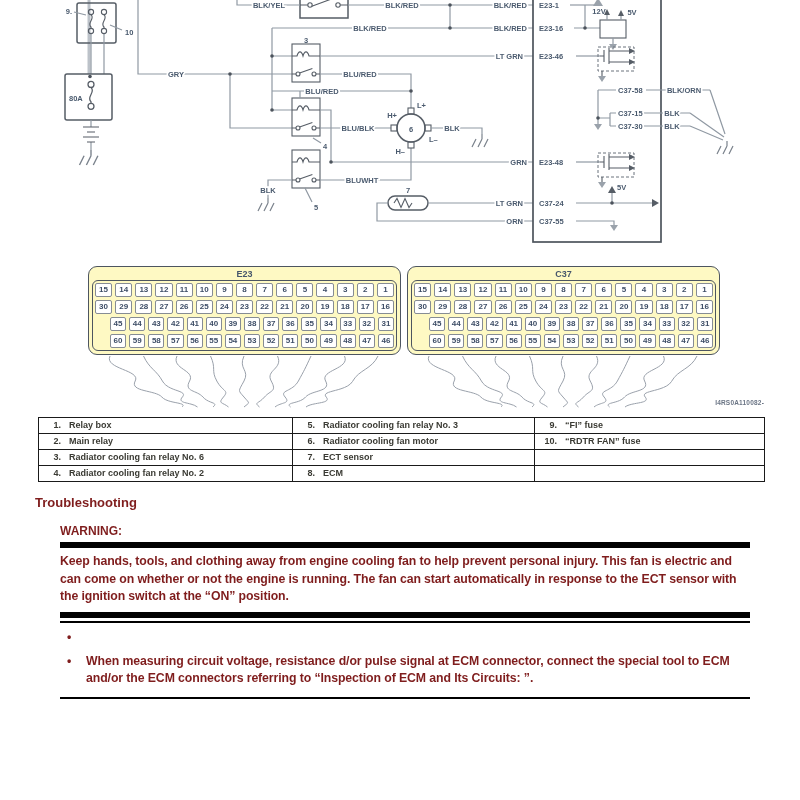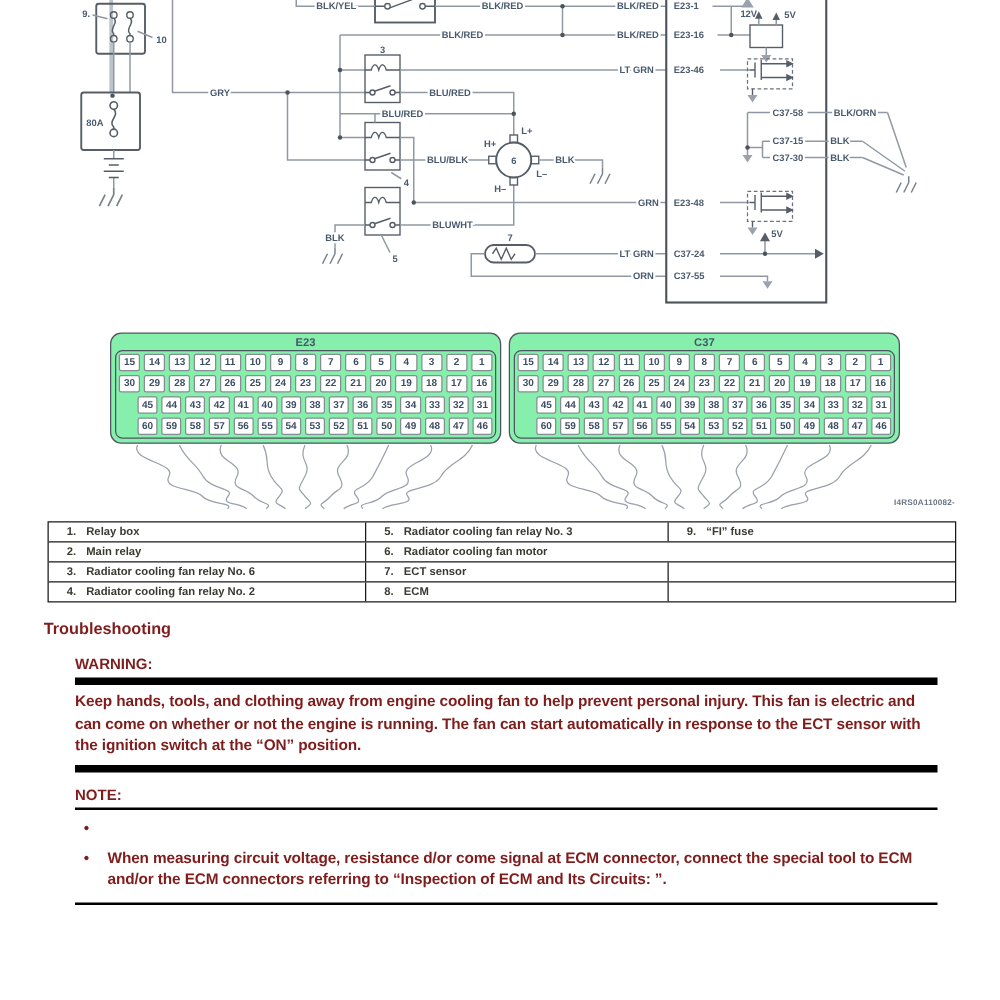--- a/index.html
+++ b/index.html
@@ -18,21 +18,21 @@
   .gfill{fill:#9aa2ab;stroke:none;}
   .afill{fill:#565d66;stroke:none;}
   .dot{fill:#4c535c;stroke:none;}
   .t{font:bold 7.5px "Liberation Sans",sans-serif;fill:#4a5a6e;dominant-baseline:central;}
   .mid{text-anchor:middle;} .end{text-anchor:end;}
   .wl{paint-order:stroke;stroke:#fff;stroke-width:3.5px;}
 
   
   #connectors{position:absolute;top:266px;left:0;width:800px;height:92px;}
   .connector{position:absolute;top:0;width:313px;box-sizing:border-box;
-             border:1.5px solid #4d5560;border-radius:9px;padding:1px 3px 3px;background:#86efac;}
+             border:1.5px solid #4d5560;border-radius:9px;padding:1px 3px 3px;background:#fef9c3;}
   .conn-title{text-align:center;font:bold 9px/12px "Liberation Sans",sans-serif;color:#46566b;}
   .conn-inner{border:1.5px solid #4d5560;border-radius:6px;padding:2px;}
   .bank{display:grid;grid-template-columns:repeat(15,1fr);gap:3px;}
   .bank + .bank{margin-top:3px;padding-left:15px;}
   .pin{border:1px solid #868c94;border-radius:2px;box-sizing:border-box;height:14px;
        text-align:center;font:bold 8px/12px "Liberation Sans",sans-serif;color:#3d4d66;background:#fff;}
 
   
   #wavy{position:absolute;top:354px;left:0;}
   #wavy path{stroke:#9aa1ab;stroke-width:1;fill:none;}
@@ -424,20 +424,24 @@
       </div>
       <div class="lgd-row">
         <div class="lgd-cell">
           <span class="lgd-num">2.</span>
           <span class="lgd-label">Main relay</span>
         </div>
         <div class="lgd-cell">
           <span class="lgd-num">6.</span>
           <span class="lgd-label">Radiator cooling fan motor</span>
         </div>
+        <div class="lgd-cell">
+          <span class="lgd-num">10.</span>
+          <span class="lgd-label">“RDTR FAN” fuse</span>
+        </div>
       </div>
       <div class="lgd-row">
         <div class="lgd-cell">
           <span class="lgd-num">3.</span>
           <span class="lgd-label">Radiator cooling fan relay No. 6</span>
         </div>
         <div class="lgd-cell">
           <span class="lgd-num">7.</span>
           <span class="lgd-label">ECT sensor</span>
         </div>
@@ -456,26 +460,25 @@
       </div>
     </div>
 
   <div id="doctext">
     <div class="trb-title">Troubleshooting</div>
     <div class="trb-inner">
       <div class="wlabel">WARNING:</div>
       <div class="bar"></div>
       <div class="wtext">Keep hands, tools, and clothing away from engine cooling fan to help prevent personal injury. This fan is electric and can come on whether or not the engine is running. The fan can start automatically in response to the ECT sensor with the ignition switch at the “ON” position.</div>
       <div class="bar2"></div>
-      <div class="nlabel">NOTE:</div>
       <div class="nline"></div>
       <div class="note-item">
         <span class="note-bullet">•</span>
       </div>
       <div class="note-item">
         <span class="note-bullet">•</span>
-        <span>When measuring circuit voltage, resistance d/or come signal at ECM connector, connect the special tool to ECM and/or the ECM connectors referring to “Inspection of ECM and Its Circuits: ”.</span>
+        <span>When measuring circuit voltage, resistance d/or pulse signal at ECM connector, connect the special tool to ECM and/or the ECM connectors referring to “Inspection of ECM and Its Circuits: ”.</span>
       </div>
       <div class="endline"></div>
     </div>
   </div>
 
 </div>
 
 </body></html>

